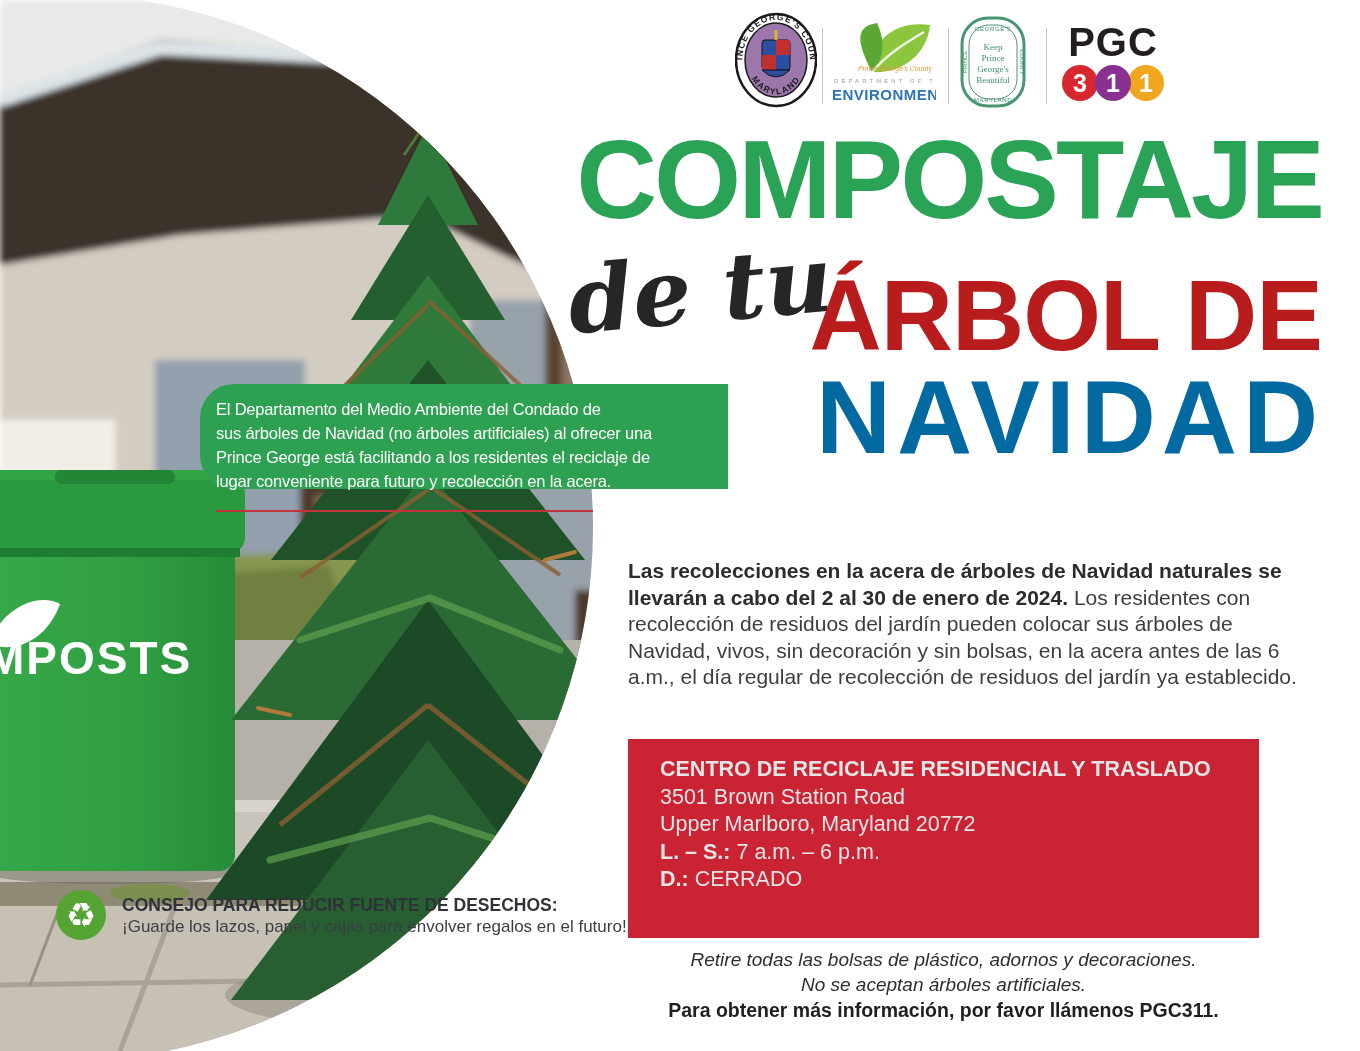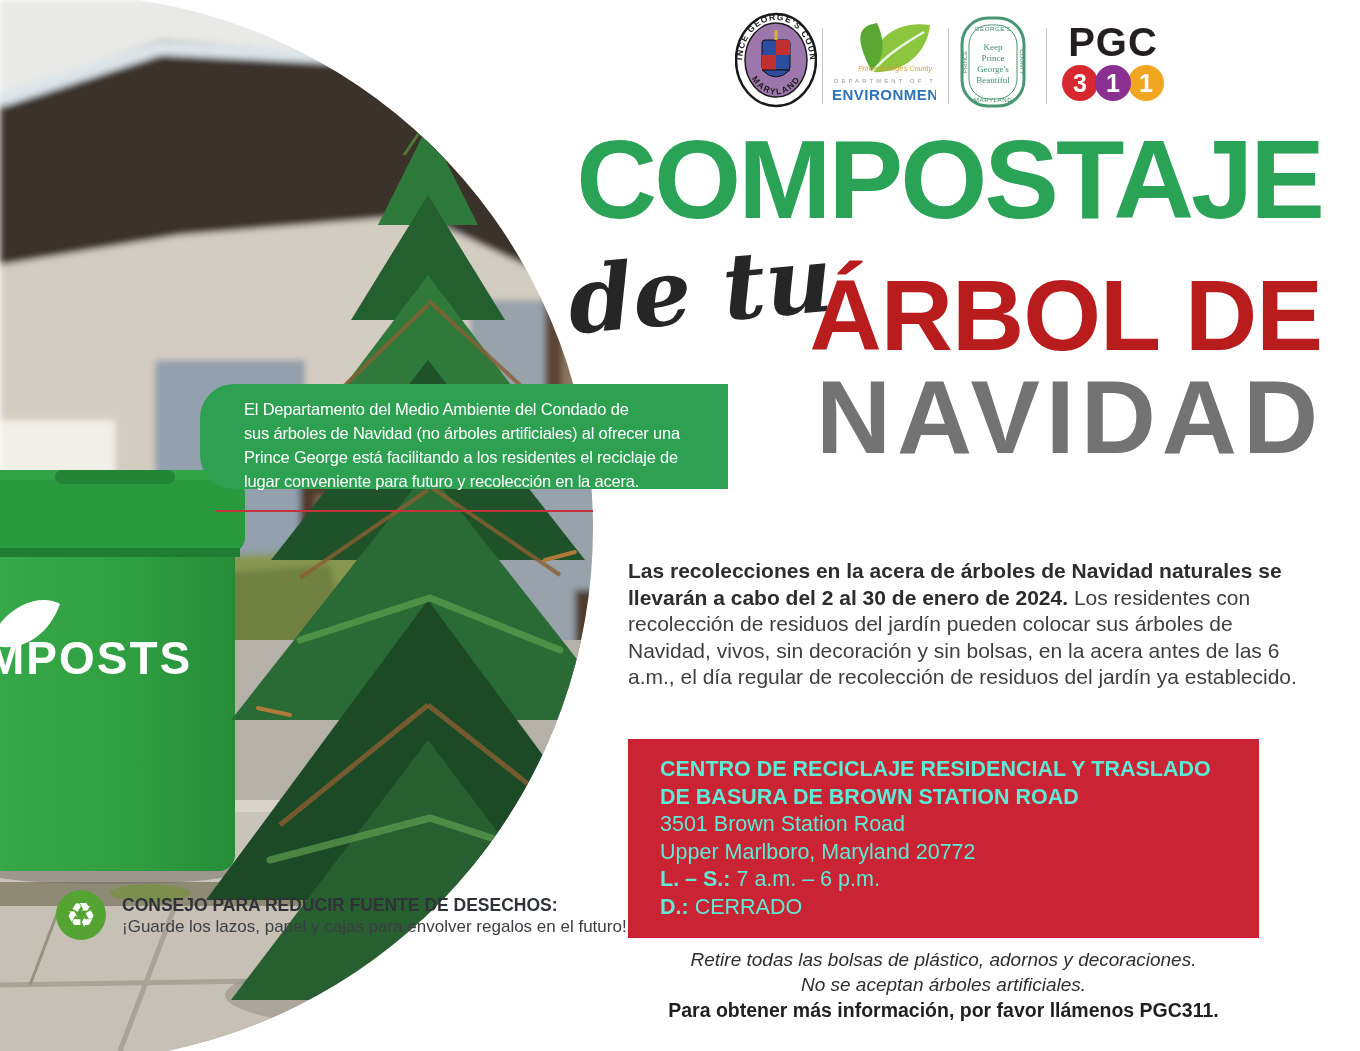--- a/index.html
+++ b/index.html
@@ -18,37 +18,37 @@
   .logo-divider{position:absolute;top:28px;width:1px;height:76px;background:#c9c9c9;}
   
   .title-1{position:absolute;top:124px;right:38px;font-size:112px;font-weight:bold;
     letter-spacing:-3px;color:#2aa356;line-height:1;white-space:nowrap;}
   .title-script{position:absolute;left:568px;top:244px;font-family:"DejaVu Serif",serif;
     font-style:italic;font-weight:bold;font-size:92px;color:#262626;line-height:1;
     transform:rotate(-5deg);white-space:nowrap;}
   .title-2{position:absolute;top:265px;right:38px;font-size:100px;font-weight:bold;
     letter-spacing:-1px;color:#b91c1c;line-height:1;white-space:nowrap;}
   .title-3{position:absolute;top:365px;right:36px;font-size:104px;font-weight:bold;
-    letter-spacing:6px;color:#737373;line-height:1;white-space:nowrap;}
+    letter-spacing:6px;color:#0369a1;line-height:1;white-space:nowrap;}
   
   .intro-box{position:absolute;left:200px;top:384px;width:528px;height:105px;z-index:6;
     background:#2da151;border-radius:34px 0 0 34px;color:#ffffff;
-    padding:13px 0 0 44px;box-sizing:border-box;}
+    padding:13px 0 0 16px;box-sizing:border-box;}
   .intro-box .line{font-size:16.5px;line-height:24px;letter-spacing:-0.2px;white-space:nowrap;}
   .red-rule{position:absolute;left:216px;top:510px;width:377px;height:2px;
     background:#c2343c;z-index:5;}
   
   .body-p1{position:absolute;left:628px;top:537px;width:688px;font-size:21px;
     line-height:26.5px;color:#3e3e3e;}
   .body-p1 b{color:#2d2d2d;}
   .body-p2{position:absolute;left:628px;top:703px;font-size:21px;font-weight:bold;
     color:#2d2d2d;white-space:nowrap;}
   
   .loc-box{position:absolute;left:628px;top:739px;width:631px;height:199px;
-    background:#ca2334;color:#5eead4;padding:17px 0 0 32px;box-sizing:border-box;}
+    background:#ca2334;color:#e5e5e5;padding:17px 0 0 32px;box-sizing:border-box;}
   .loc-box .nm{font-size:21.5px;font-weight:bold;line-height:27.5px;white-space:nowrap;}
   .loc-box .ln{font-size:21.5px;line-height:27.5px;white-space:nowrap;}
   .loc-box .lbl{font-weight:bold;}
   
   .foot-italic{position:absolute;left:628px;width:631px;text-align:center;
     font-style:italic;font-size:19px;line-height:25px;color:#2e2e2e;white-space:nowrap;}
   .foot-info{position:absolute;left:620px;top:999px;width:647px;text-align:center;
     font-size:19.5px;font-weight:bold;color:#1f1f1f;white-space:nowrap;}
   
   .tip-icon{position:absolute;left:56px;top:890px;width:50px;height:50px;z-index:7;
@@ -234,21 +234,20 @@
     <div class="line">Prince George está facilitando a los residentes el reciclaje de</div>
     <div class="line">lugar conveniente para futuro y recolección en la acera.</div>
   </div>
   <div class="red-rule"></div>
 
   <p class="body-p1"><b>Las recolecciones en la acera de árboles de Navidad naturales se llevarán a cabo del 2 al 30 de enero de 2024.</b><span> Los residentes con recolección de residuos del jardín pueden colocar sus árboles de Navidad, vivos, sin decoración y sin bolsas, en la acera antes de las 6 a.m., el día regular de recolección de residuos del jardín ya establecido.</span></p>
 
 
   <div class="loc-box">
     <div class="nm">CENTRO DE RECICLAJE RESIDENCIAL Y TRASLADO</div>
-    <div class="nm">DE BASURA DE BROWN STATION ROAD</div>
     <div class="ln">3501 Brown Station Road</div>
     <div class="ln">Upper Marlboro, Maryland 20772</div>
     <div class="ln"><span class="lbl">L. – S.:</span><span> 7 a.m. – 6 p.m.</span></div>
     <div class="ln"><span class="lbl">D.:</span><span> CERRADO</span></div>
   </div>
 
   <div class="foot-italic" style="top:947px;">Retire todas las bolsas de plástico, adornos y decoraciones.</div>
   <div class="foot-italic" style="top:972px;">No se aceptan árboles artificiales.</div>
   <div class="foot-info">Para obtener más información, por favor llámenos PGC311.</div>
 

